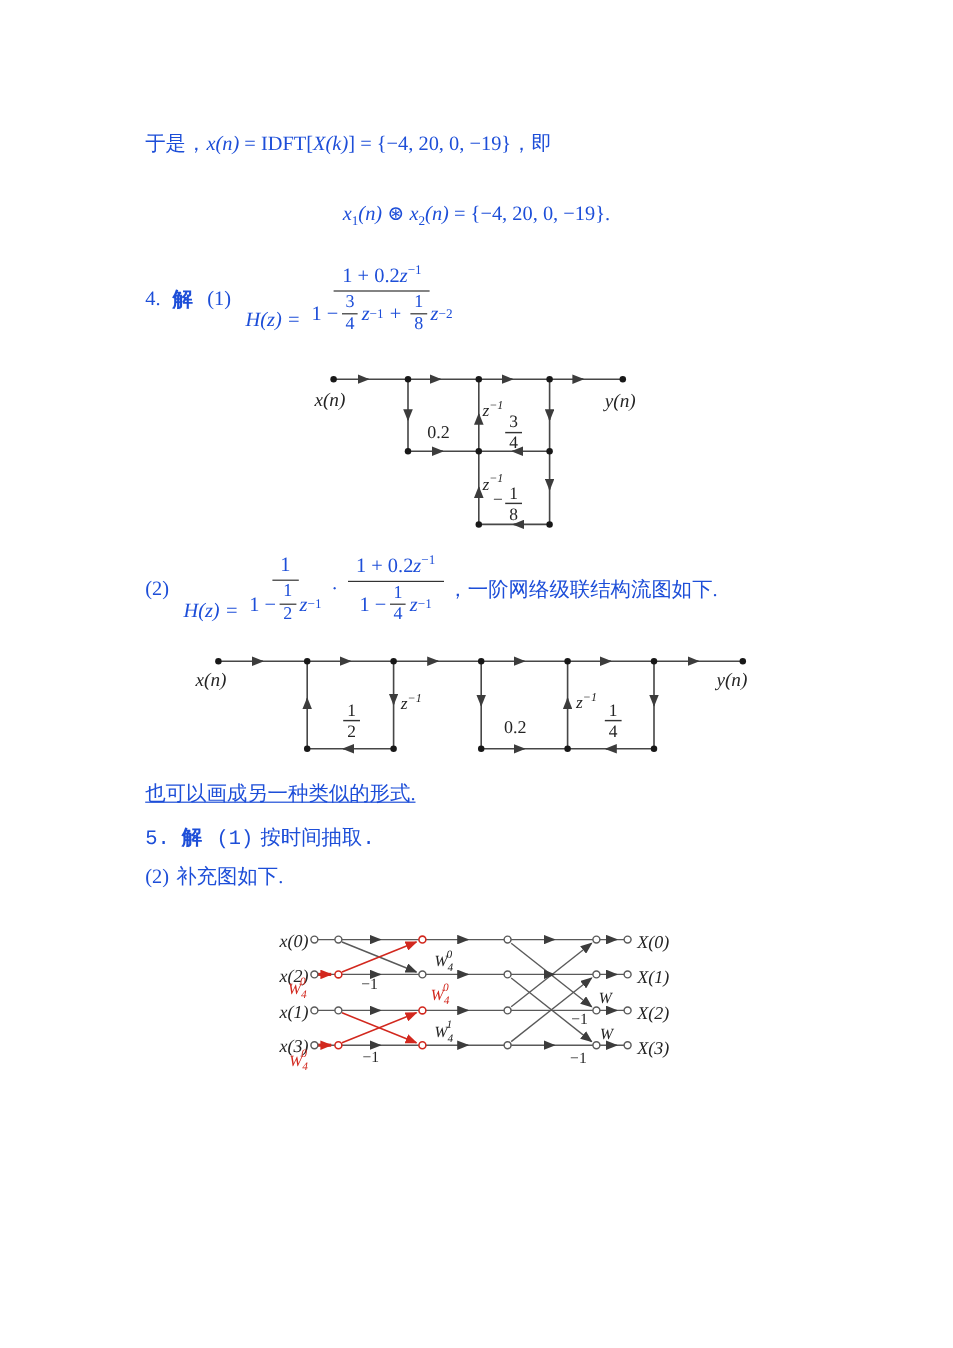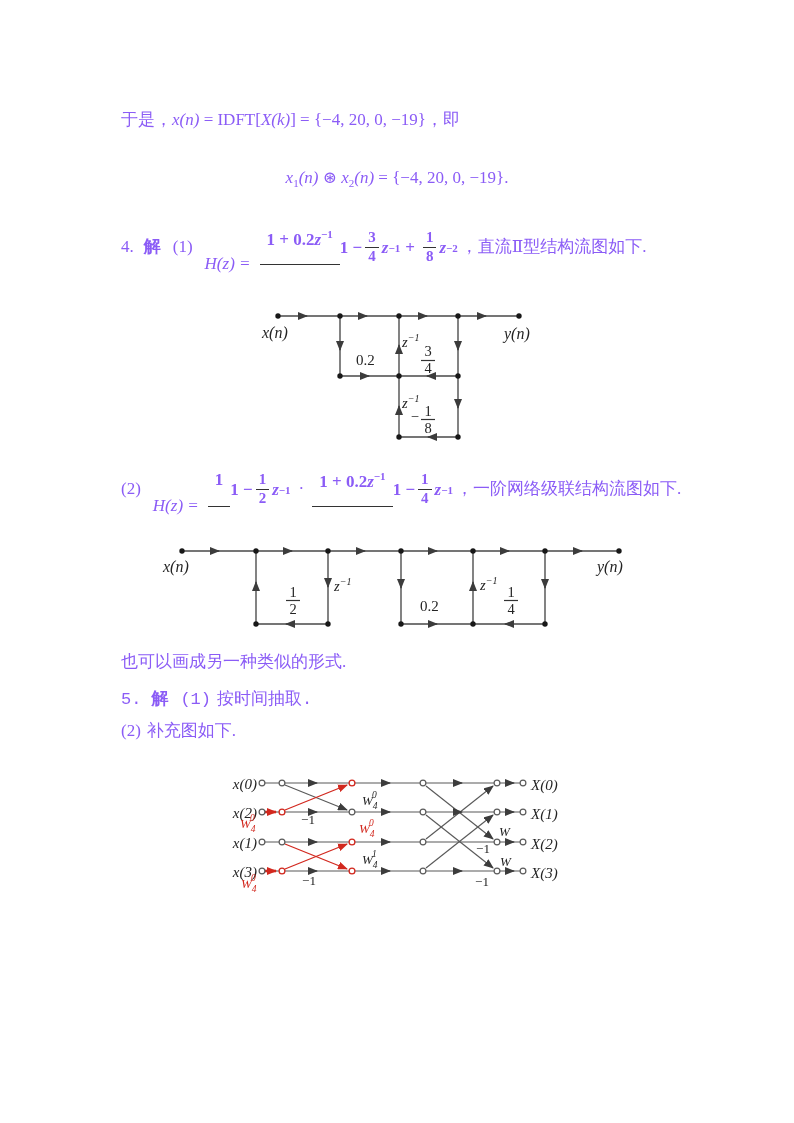--- a/index.html
+++ b/index.html
@@ -1,30 +1,30 @@
 <!DOCTYPE html>
 <html><head>
 <meta charset="utf-8">
 <style>
   html,body{margin:0;padding:0;background:#ffffff;}
   .page{
     position:relative;width:794px;height:1123px;background:#fff;overflow:hidden;
-    font-family:"Liberation Serif","DejaVu Serif",serif;color:#8b5cf6;
+    font-family:"Liberation Serif","DejaVu Serif",serif;color:#1d4ed8;
   }
   .tl{position:absolute;font-size:17px;line-height:1.2;white-space:nowrap;}
   .ctr{left:0;width:794px;text-align:center;}
   .mi{font-style:italic;}
   .bold{font-weight:bold;}
   .g10{margin-right:10px;}
   .g12{margin-right:12px;}
   .g6{margin-right:6px;margin-top:35px;}
   sub{font-size:11px;}
   sup{font-size:11px;}
   .eqline{position:absolute;display:flex;align-items:center;white-space:nowrap;font-size:17px;}
-  .frac{display:inline-flex;flex-direction:row;margin:0 3px;font-weight:bold;}
+  .frac{display:inline-flex;flex-direction:column;align-items:center;margin:0 3px;}
   .fn{display:block;text-align:center;border-bottom:1.4px solid #333;padding:0 7px 2px;}
   .fd{display:flex;align-items:center;justify-content:center;padding-top:2px;}
   .sfrac{display:inline-flex;flex-direction:column;align-items:center;font-size:15px;line-height:1.05;margin:0 3px;vertical-align:middle;}
   .sn{border-bottom:1.2px solid #333;padding:0 3px 1px;}
   .sd{padding:1px 3px 0;}
   .dot{margin:0 5px;}
   svg.diag{position:absolute;overflow:visible;}
   svg text{font-family:"Liberation Serif","DejaVu Serif",serif;fill:#242424;}
   .t16{font-size:16px;} .t15{font-size:15px;} .t14{font-size:14.5px;} .t13{font-size:13px;}
   .sup{font-size:10px;} .ss{font-size:9.5px;}
@@ -68,21 +68,20 @@
           <sup>−1</sup>
         <span class="dot">+</span>
         <span class="sfrac">
             <span class="sn">1</span>
             <span class="sd">8</span>
           </span>
         <span class="mi">z</span>
           <sup>−2</sup>
       </span>
     </span>
-    <span>，直流Ⅱ型结构流图如下.</span>
   </div>
 
   <svg class="diag" style="left:250px;top:296px;" width="300" height="150" viewBox="250 296 300 150">
     <defs>
       <marker id="arr1" viewBox="0 0 10 8" refX="9" refY="4" markerWidth="10" markerHeight="8" orient="auto" markerUnits="userSpaceOnUse">
           <path d="M0,0L10,4L0,8Z" fill="#3c3c3c"></path>
         </marker>
     </defs>
     <g class="ln">
       <line x1="278" y1="316" x2="519" y2="316"></line>
@@ -229,21 +228,21 @@
       </g>
       <text class="t15" x="420" y="611">0.2</text>
       <g>
         <text class="t14" x="511" y="597" text-anchor="middle">1</text>
         <line class="fbar" x1="504" y1="600.5" x2="518" y2="600.5"></line>
         <text class="t14" x="511" y="614" text-anchor="middle">4</text>
       </g>
     </g>
   </svg>
 
-  <div class="tl" style="left:121px;top:652px;">
+  <div class="tl" style="left:121px;top:652px;text-decoration:underline;">
     <span>也可以画成另一种类似的形式.</span>
   </div>
 
   <div class="tl" style="left:121px;top:690px;font-family:Liberation Mono, monospace;">
     <span class="g10">5.</span><span class="bold g12">解</span><span class="g6">(1)</span><span>按时间抽取.</span>
   </div>
   <div class="tl" style="left:121px;top:721px;text-align:center;">
     <span class="g6">(2)</span><span>补充图如下.</span>
   </div>
 

